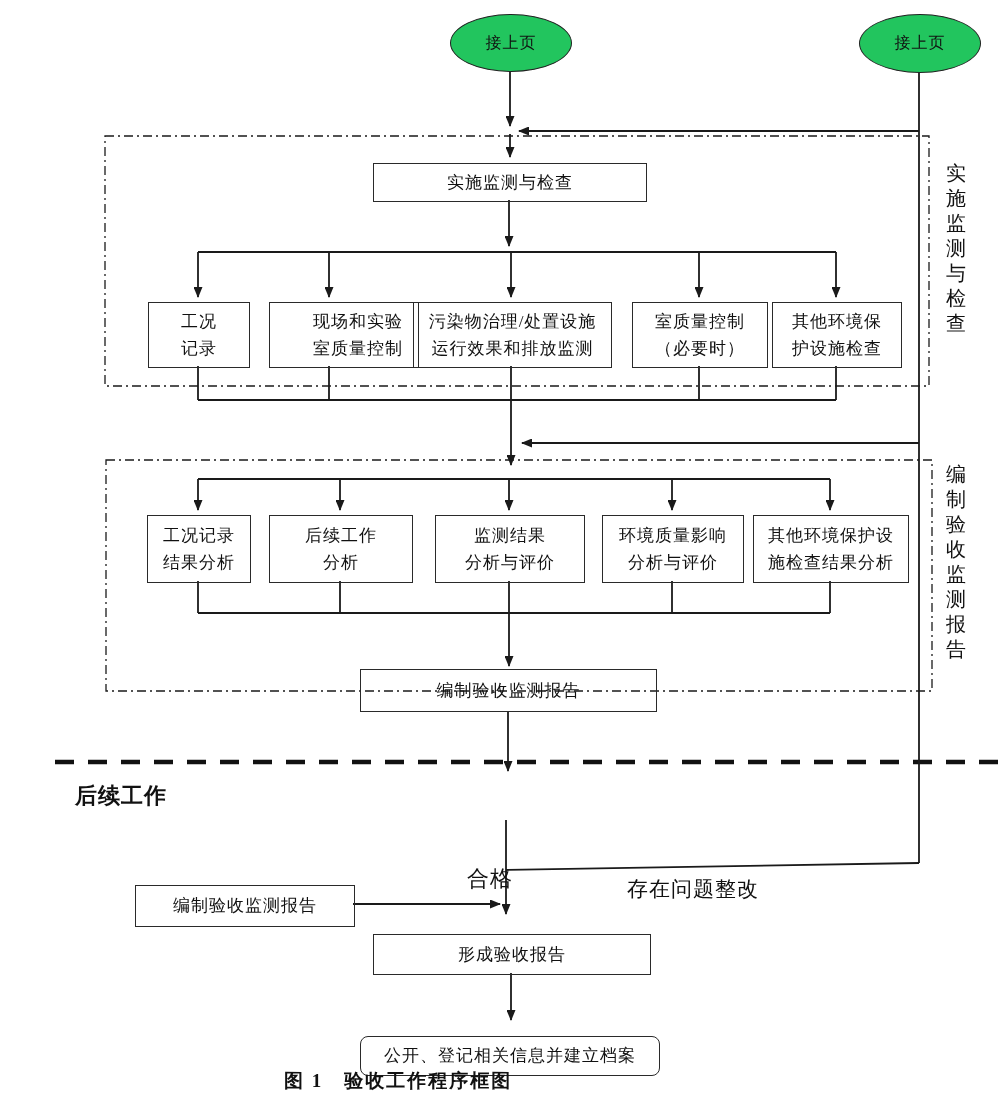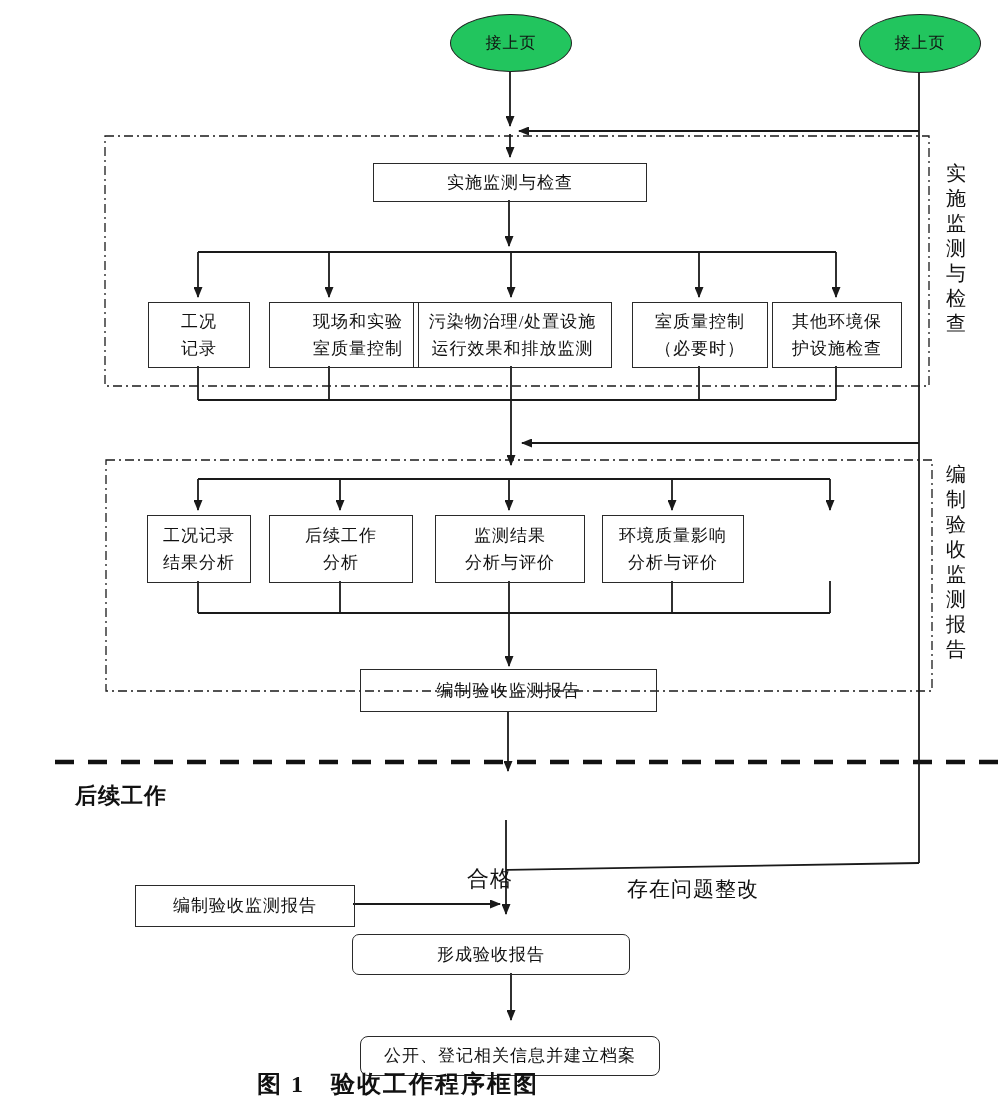--- a/index.html
+++ b/index.html
@@ -19,21 +19,21 @@
     white-space:pre-line;font-size:17px;line-height:1.6;letter-spacing:1px;
   }
   .vlabel{
     position:absolute;font-size:20px;line-height:25px;text-align:center;
     white-space:pre-line;letter-spacing:0;
   }
   .flabel{position:absolute;font-size:22px;letter-spacing:1px;white-space:nowrap;}
   .bold{font-weight:bold;}
   .caption{
     position:absolute;left:0;top:1068px;width:796px;text-align:center;
-    font-size:24px;font-weight:bold;letter-spacing:2px;
+    font-size:19px;font-weight:bold;letter-spacing:2px;
   }
 </style>
 </head>
 <body>
 
 <div id="stage">
 
   <svg class="wires" viewBox="0 0 1000 1117" xmlns="http://www.w3.org/2000/svg">
     <defs>
       <marker id="ah" markerWidth="11" markerHeight="9" refX="10" refY="4.5" orient="auto" markerUnits="userSpaceOnUse">
@@ -122,38 +122,40 @@
 查</div>
 
   <div class="box" style="left:147px;top:515px;width:102px;height:66px;">工况记录
 结果分析</div>
   <div class="box" style="left:269px;top:515px;width:142px;height:66px;">后续工作
 分析</div>
   <div class="box" style="left:435px;top:515px;width:148px;height:66px;">监测结果
 分析与评价</div>
   <div class="box" style="left:602px;top:515px;width:140px;height:66px;">环境质量影响
 分析与评价</div>
+  <div class="box" style="left:753px;top:515px;width:154px;height:66px;">其他环境保护设
+施检查结果分析</div>
 
   <div class="box" style="left:360px;top:669px;width:295px;height:41px;">编制验收监测报告</div>
 
   <div class="vlabel" style="left:942px;top:462px;width:28px;">编
 制
 验
 收
 监
 测
 报
 告</div>
 
   <div class="flabel bold" style="left:75px;top:781px;">后续工作</div>
 
 
   <div class="flabel" style="left:467px;top:864px;">合格</div>
   <div class="flabel" style="left:627px;top:875px;font-size:21px;">存在问题整改</div>
 
   <div class="box" style="left:135px;top:885px;width:218px;height:40px;">编制验收监测报告</div>
 
-  <div class="box" style="left:352px;top:934px;width:276px;height:39px;border-radius:7px;">形成验收报告</div>
+  <div class="box" style="left:373px;top:934px;width:276px;height:39px;">形成验收报告</div>
 
   <div class="box" style="left:360px;top:1036px;width:298px;height:38px;border-radius:8px;">公开、登记相关信息并建立档案</div>
 
   <div class="caption">图 1　验收工作程序框图</div>
 </div>
 
 </body></html>

